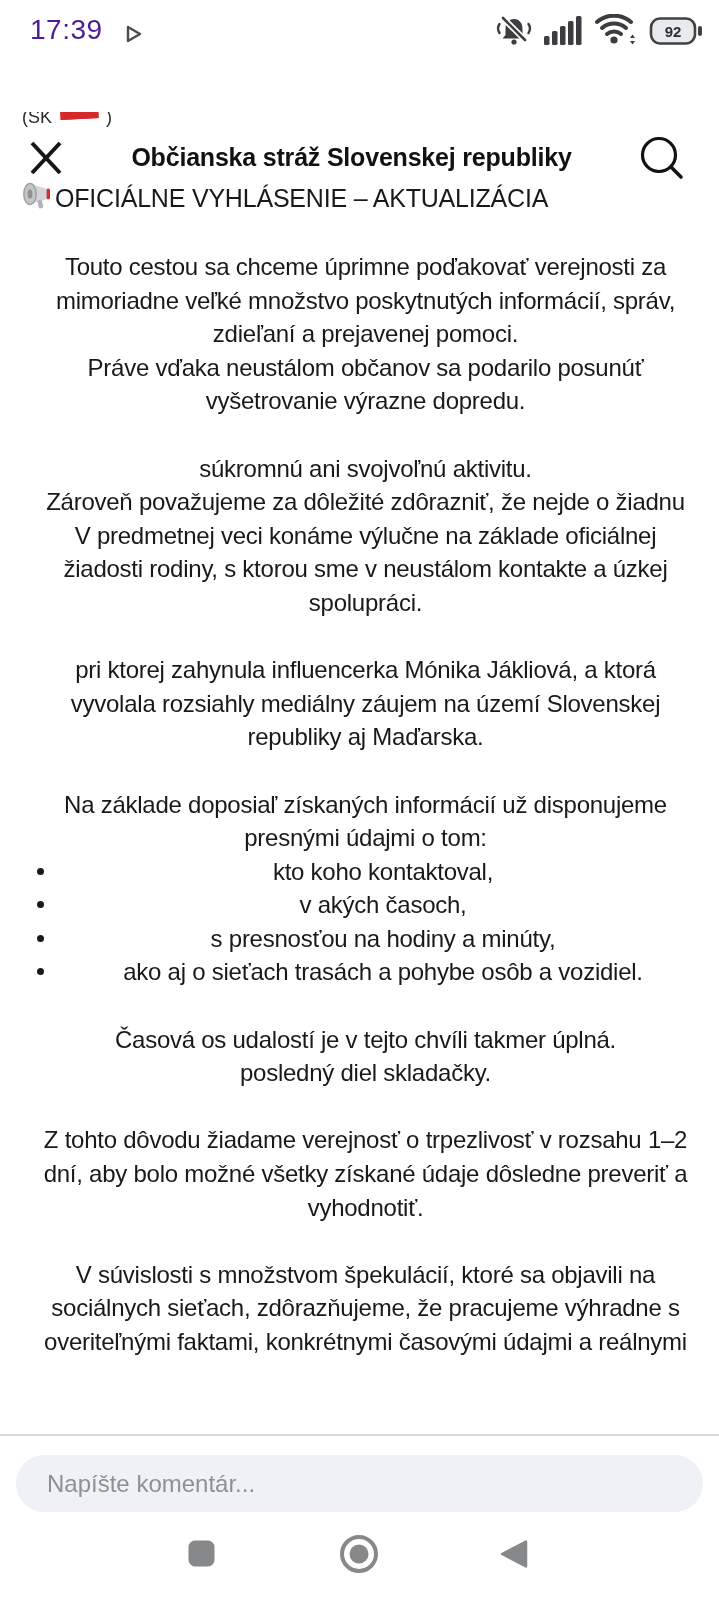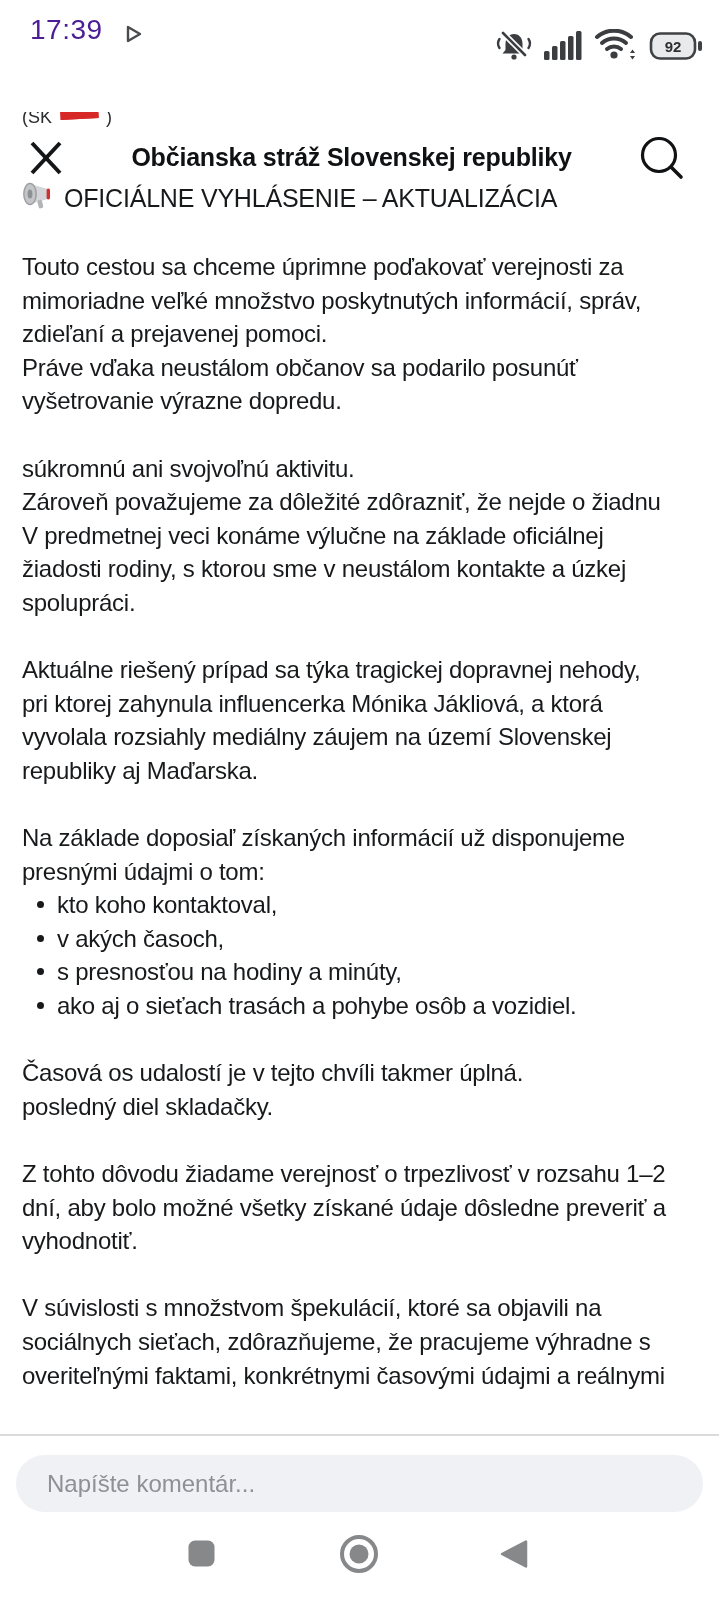--- a/index.html
+++ b/index.html
@@ -6,38 +6,38 @@
   html,body { background:#fff; }
   .screen {
     position:relative; width:719px; height:1600px; background:#fff;
     overflow:hidden; font-family:"Liberation Sans","DejaVu Sans",sans-serif;
     color:#17191b;
   }
   
   .statusbar { position:absolute; top:8px; left:0; right:0; height:46px; }
   .sb-time { position:absolute; left:30px; top:6px; font-size:28px; font-weight:500; color:#4c1d95; letter-spacing:.5px; }
   .sb-play { position:absolute; left:124px; top:16px; }
-  .sb-right { position:absolute; right:16px; top:8px; display:flex; align-items:center; gap:9px; height:34px;margin-top:15px; }
+  .sb-right { position:absolute; right:16px; top:8px; display:flex; align-items:center; gap:9px; height:34px; }
   
   .header { position:absolute; top:60px; left:0; right:16px; height:64px; background:transparent; }
   .close-btn { position:absolute; left:28px; top:79px; width:38px; height:40px; cursor:pointer; }
   .hdr-title { position:absolute; left:90px; right:90px; top:83px; text-align:center;
                font-size:25px; font-weight:700; color:#0f1113; letter-spacing:-.2px; }
   .search-btn { position:absolute; left:633px; top:70px; width:58px; height:58px; cursor:pointer; }
   
   .fragment-clip { position:absolute; left:22px; top:112px; height:26px; width:240px; overflow:hidden; }
   .fragment-inner { display:flex; align-items:flex-end; gap:6px; transform:translateY(-16px);
                     font-size:18px; color:#2a2c2e; height:32px; }
   .fragment-inner .flag { margin-bottom:2px; }
   
-  .post-heading { position:absolute; left:22px; top:180px; display:flex; align-items:center; gap:9px;
+  .post-heading { position:absolute; left:22px; top:180px; display:flex; align-items:center; 
                   font-size:25px; color:#17191b; letter-spacing:-.2px; }
   
   .post-body { position:absolute; left:22px; right:10px; top:250px; font-size:24px; letter-spacing:-.25px; color:#17191b; }
-  .ln { height:33.6px; line-height:33.6px; white-space:nowrap; }
+  .ln { height:33.6px; line-height:33.6px; white-space:nowrap;text-align:center; }
   .ln.bullet { padding-left:35px; position:relative; }
   .ln.bullet::before { content:""; position:absolute; left:15px; top:13px; width:7px; height:7px;
                        border-radius:50%; background:#17191b; }
   
   .divider { position:absolute; top:1434px; left:0; right:0; height:2px; background:#d9dbdd; }
   .comment-pill { position:absolute; top:1447px; left:16px; right:16px; height:57px;
                   background:#f0f1f4; border-radius:29px; cursor:text;margin-top:8px; }
   .comment-placeholder { position:absolute; left:31px; top:0; line-height:57px; font-size:24px; color:#8d9095; }
   
   .navbar { position:absolute; left:0; right:0; top:1524px; height:60px; background:#fff; }
@@ -156,21 +156,20 @@
     <div class="ln">zdieľaní a prejavenej pomoci.</div>
     <div class="ln">Práve vďaka neustálom občanov sa podarilo posunúť</div>
     <div class="ln">vyšetrovanie výrazne dopredu.</div>
     <div class="ln"></div>
     <div class="ln">súkromnú ani svojvoľnú aktivitu.</div>
     <div class="ln">Zároveň považujeme za dôležité zdôrazniť, že nejde o žiadnu</div>
     <div class="ln">V predmetnej veci konáme výlučne na základe oficiálnej</div>
     <div class="ln">žiadosti rodiny, s ktorou sme v neustálom kontakte a úzkej</div>
     <div class="ln">spolupráci.</div>
     <div class="ln"></div>
-    <div class="ln">Aktuálne riešený prípad sa týka tragickej dopravnej nehody,</div>
     <div class="ln">pri ktorej zahynula influencerka Mónika Jákliová, a ktorá</div>
     <div class="ln">vyvolala rozsiahly mediálny záujem na území Slovenskej</div>
     <div class="ln">republiky aj Maďarska.</div>
     <div class="ln"></div>
     <div class="ln">Na základe doposiaľ získaných informácií už disponujeme</div>
     <div class="ln">presnými údajmi o tom:</div>
     <div class="ln bullet">kto koho kontaktoval,</div>
     <div class="ln bullet">v akých časoch,</div>
     <div class="ln bullet">s presnosťou na hodiny a minúty,</div>
     <div class="ln bullet">ako aj o sieťach trasách a pohybe osôb a vozidiel.</div>

